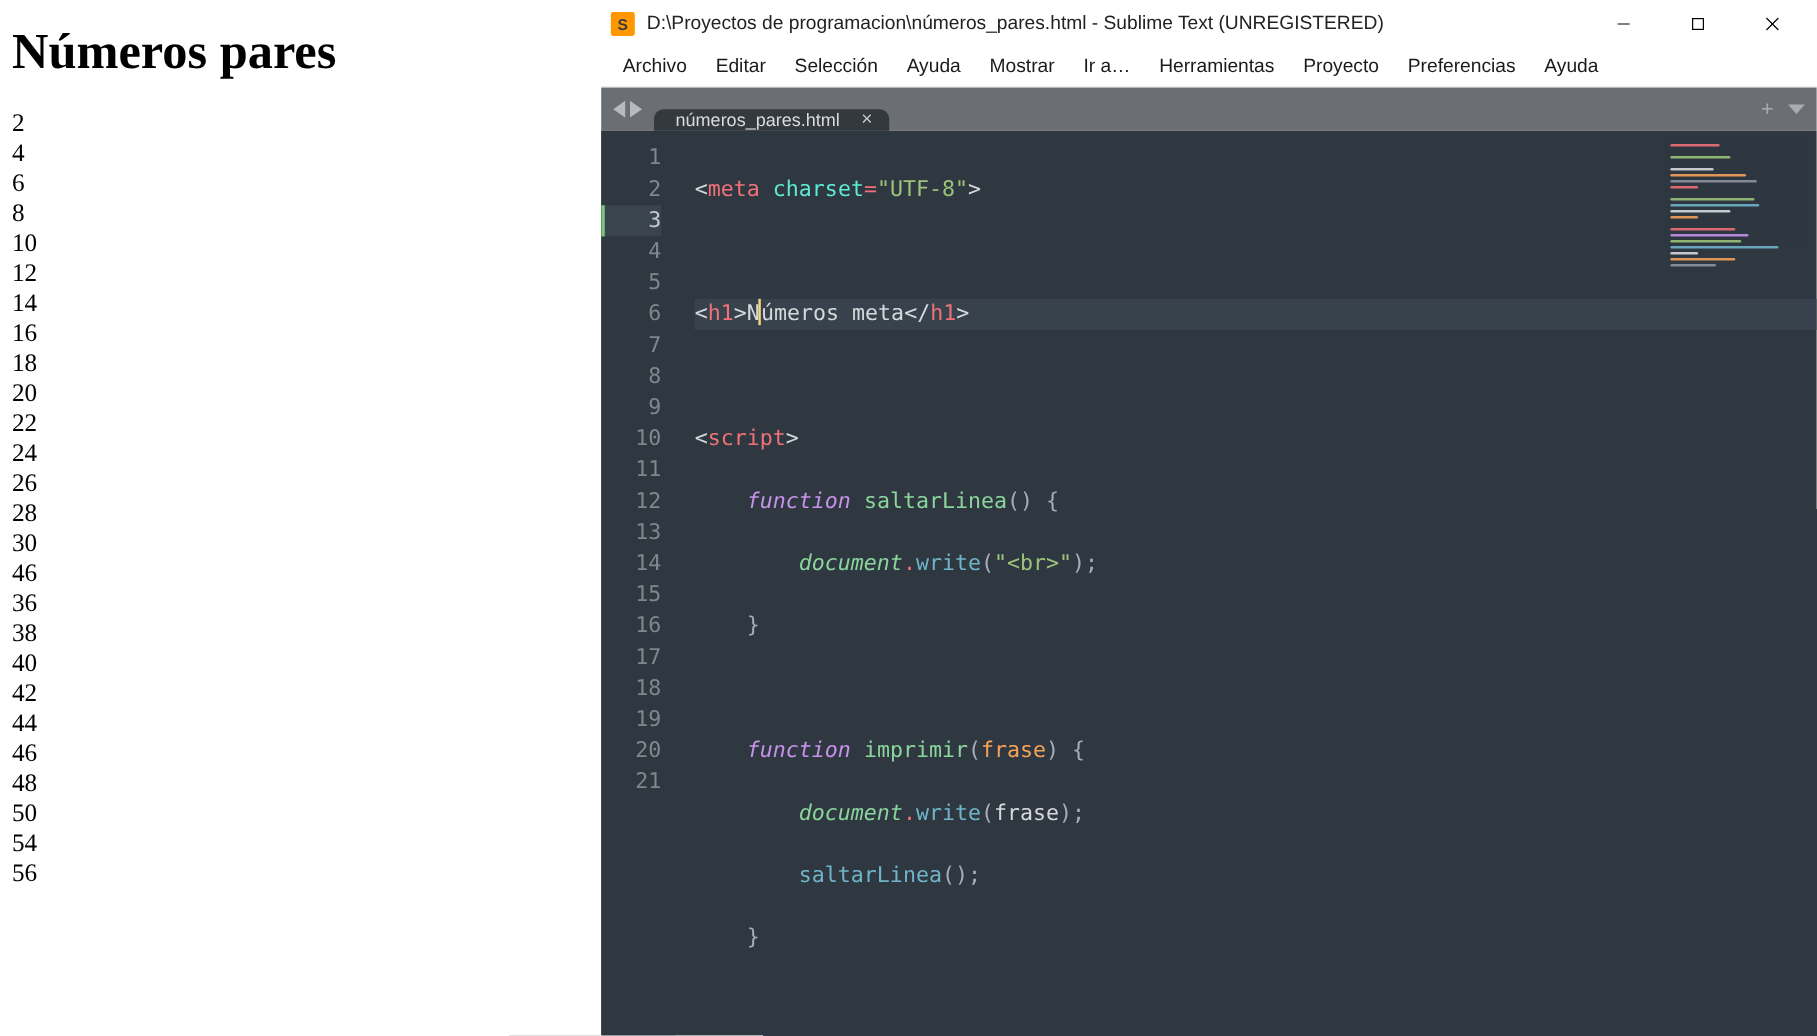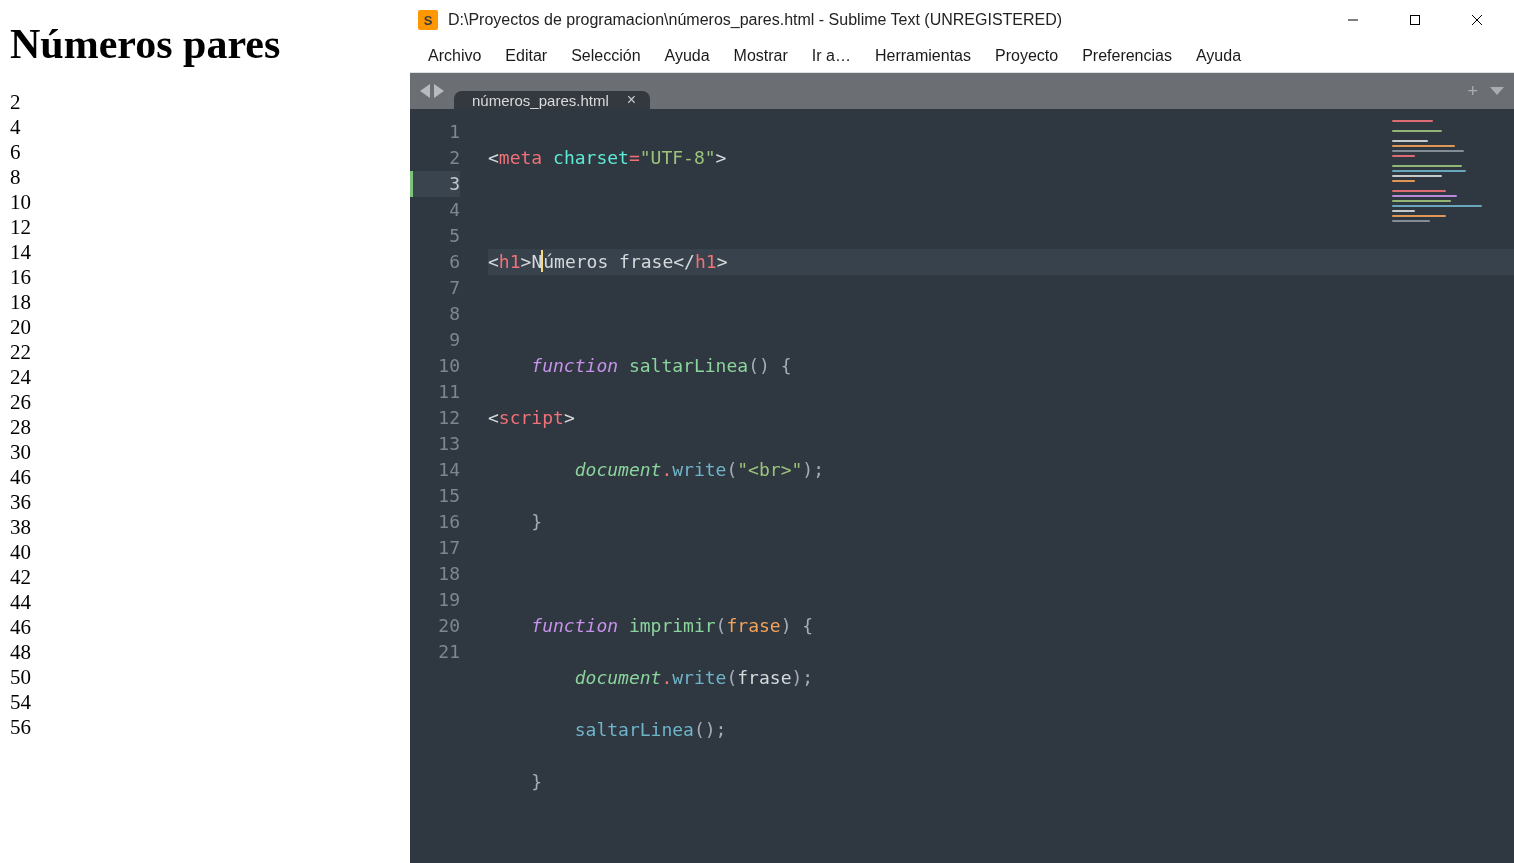--- a/index.html
+++ b/index.html
@@ -1,21 +1,21 @@
 <!DOCTYPE html>
 <html><head>
 <meta charset="utf-8">
 <style>
   * { box-sizing: border-box; margin: 0; padding: 0; }
   html, body { width: 1514px; height: 863px; overflow: hidden; font-family: "Segoe UI", Tahoma, sans-serif; background: #fff; }
   .root { display: flex; width: 100%; height: 100%; }
 
   
   .browser-pane {
-    width: 410px; height: 100%; padding: 12px 10px 0 10px; overflow: hidden;
+    width: 501px; height: 100%; padding: 12px 10px 0 10px; overflow: hidden;
     font-family: "Times New Roman", Times, serif; color: #000;
   }
   .browser-pane h1 { font-size: 42px; font-weight: 700; margin: 8px 0 22px 0; }
   .browser-pane .num-line { font-size: 21px; line-height: 25px; }
 
   
   .sublime {
     flex: 1; height: 100%; display: flex; flex-direction: column;
     background: #ffffff;
   }
@@ -238,24 +238,24 @@
           <div class="ln">16</div>
           <div class="ln">17</div>
           <div class="ln">18</div>
           <div class="ln">19</div>
           <div class="ln">20</div>
           <div class="ln">21</div>
         </div>
       <div class="code" id="code">
 <div class="row"><span class="t-punc">&lt;</span><span class="t-tag">meta</span> <span class="t-attr">charset</span><span class="t-op">=</span><span class="t-str">"UTF-8"</span><span class="t-punc">&gt;</span></div>
 <div class="row"> </div>
-<div class="row cur"><span class="t-punc">&lt;</span><span class="t-tag">h1</span><span class="t-punc">&gt;</span><span class="t-text">N</span><span class="caret"></span><span class="t-text">úmeros frase</span><span class="t-punc">&lt;/</span><span class="t-tag">h1</span><span class="t-punc">&gt;</span></div>
-<div class="row"> </div>
+<div class="row cur"><span class="t-punc">&lt;</span><span class="t-tag">h1</span><span class="t-punc">&gt;</span><span class="t-text">N</span><span class="caret"></span><span class="t-text">úmeros meta</span><span class="t-punc">&lt;/</span><span class="t-tag">h1</span><span class="t-punc">&gt;</span></div>
+<div class="row"> </div>
+<div class="row"><span class="t-punc">&lt;</span><span class="t-tag">script</span><span class="t-punc">&gt;</span></div>
 <div class="row">    <span class="t-kw">function</span> <span class="t-funcdef">saltarLinea</span><span class="t-punc2">()</span> <span class="t-punc2">{</span></div>
-<div class="row"><span class="t-punc">&lt;</span><span class="t-tag">script</span><span class="t-punc">&gt;</span></div>
 <div class="row">        <span class="t-obj">document</span><span class="t-op">.</span><span class="t-call">write</span><span class="t-punc2">(</span><span class="t-str">"&lt;br&gt;"</span><span class="t-punc2">);</span></div>
 <div class="row">    <span class="t-punc2">}</span></div>
 <div class="row"> </div>
 <div class="row">    <span class="t-kw">function</span> <span class="t-funcdef">imprimir</span><span class="t-punc2">(</span><span class="t-param">frase</span><span class="t-punc2">)</span> <span class="t-punc2">{</span></div>
 <div class="row">        <span class="t-obj">document</span><span class="t-op">.</span><span class="t-call">write</span><span class="t-punc2">(</span><span class="t-ident">frase</span><span class="t-punc2">);</span></div>
 <div class="row">        <span class="t-call">saltarLinea</span><span class="t-punc2">();</span></div>
 <div class="row">    <span class="t-punc2">}</span></div>
 <div class="row"> </div>
 
 

